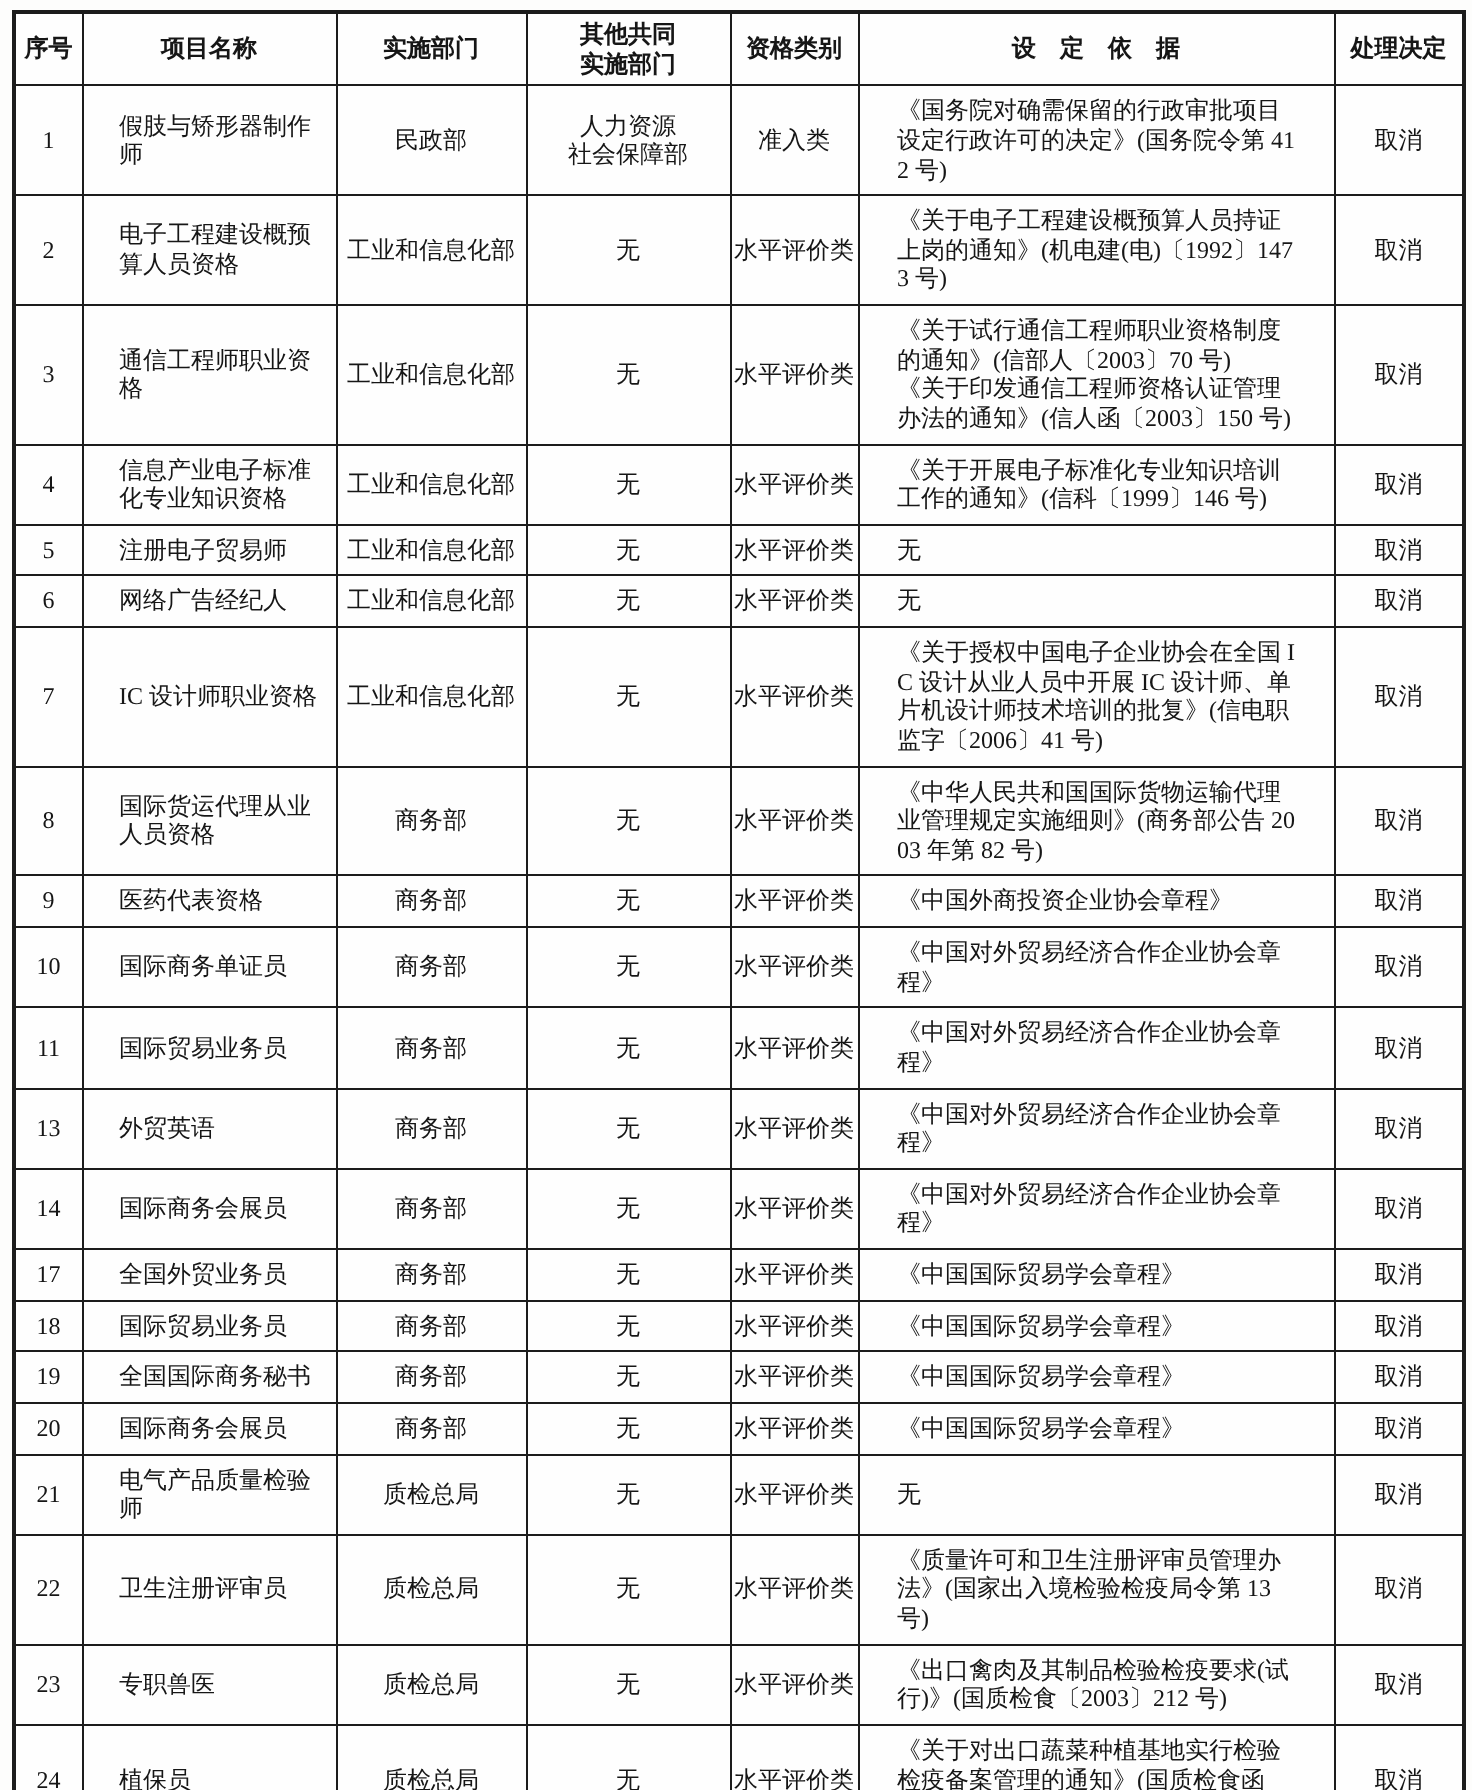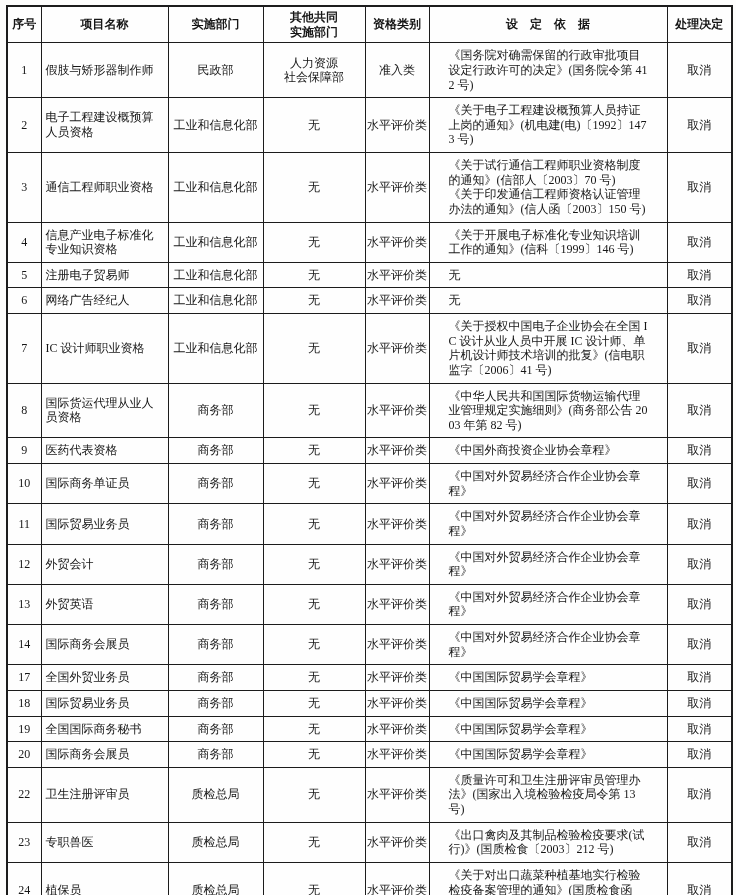--- a/index.html
+++ b/index.html
@@ -42,21 +42,21 @@
     padding: 5px 4px;
   }
   td.c-index, td.c-dept, td.c-codept, td.c-cat, td.c-dec {
     text-align: center;
   }
   td.c-cat {
     padding: 5px 1px;
   }
   td.c-name {
     text-align: left;
-    padding-left: 4px;
+    padding-left: 18px;
   }
   td.c-basis {
     text-align: left;
     padding: 5px 19px;
     white-space: pre-line;
   }
   td.c-codept {
     white-space: pre-line;
     margin-left: 10px;
   }
@@ -183,29 +183,20 @@
         <tr>
     <td class="c-index">11</td>
     <td class="c-name">国际贸易业务员</td>
     <td class="c-dept">商务部</td>
     <td class="c-codept">无</td>
     <td class="c-cat">水平评价类</td>
     <td class="c-basis">《中国对外贸易经济合作企业协会章程》</td>
     <td class="c-dec">取消</td>
   </tr>
         <tr>
-    <td class="c-index">12</td>
-    <td class="c-name">外贸会计</td>
-    <td class="c-dept">商务部</td>
-    <td class="c-codept">无</td>
-    <td class="c-cat">水平评价类</td>
-    <td class="c-basis">《中国对外贸易经济合作企业协会章程》</td>
-    <td class="c-dec">取消</td>
-  </tr>
-        <tr>
     <td class="c-index">13</td>
     <td class="c-name">外贸英语</td>
     <td class="c-dept">商务部</td>
     <td class="c-codept">无</td>
     <td class="c-cat">水平评价类</td>
     <td class="c-basis">《中国对外贸易经济合作企业协会章程》</td>
     <td class="c-dec">取消</td>
   </tr>
         <tr>
     <td class="c-index">14</td>
@@ -243,20 +234,29 @@
     <td class="c-basis">《中国国际贸易学会章程》</td>
     <td class="c-dec">取消</td>
   </tr>
         <tr>
     <td class="c-index">20</td>
     <td class="c-name">国际商务会展员</td>
     <td class="c-dept">商务部</td>
     <td class="c-codept">无</td>
     <td class="c-cat">水平评价类</td>
     <td class="c-basis">《中国国际贸易学会章程》</td>
+    <td class="c-dec">取消</td>
+  </tr>
+        <tr>
+    <td class="c-index">21</td>
+    <td class="c-name">电气产品质量检验师</td>
+    <td class="c-dept">质检总局</td>
+    <td class="c-codept">无</td>
+    <td class="c-cat">水平评价类</td>
+    <td class="c-basis">无</td>
     <td class="c-dec">取消</td>
   </tr>
         <tr>
     <td class="c-index">22</td>
     <td class="c-name">卫生注册评审员</td>
     <td class="c-dept">质检总局</td>
     <td class="c-codept">无</td>
     <td class="c-cat">水平评价类</td>
     <td class="c-basis">《质量许可和卫生注册评审员管理办法》(国家出入境检验检疫局令第 13 号)</td>
     <td class="c-dec">取消</td>

